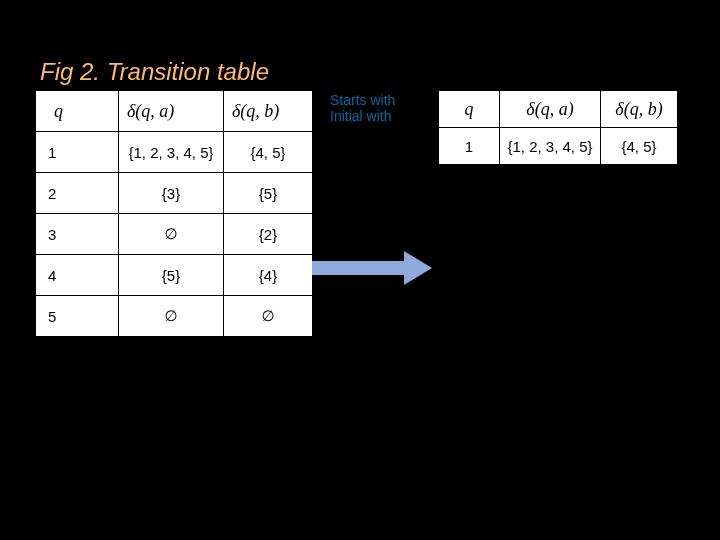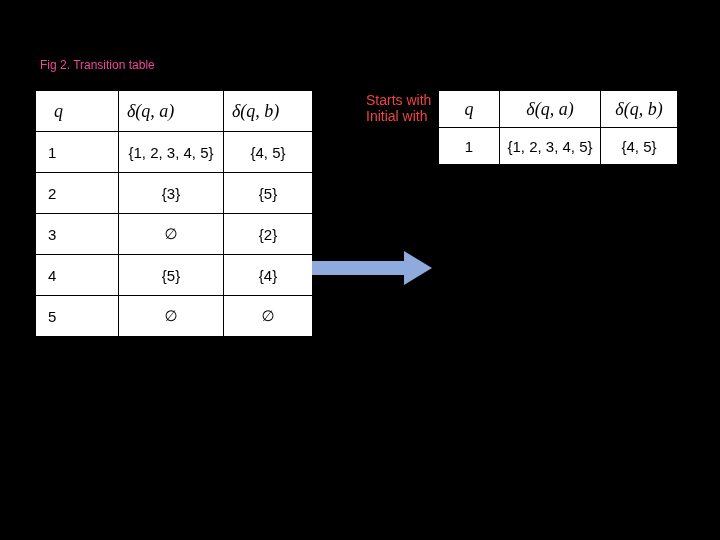--- a/index.html
+++ b/index.html
@@ -12,22 +12,23 @@
     color: #fff;
     overflow: hidden;
   }
   .stage {
     position: relative;
     width: 720px;
     height: 540px;
   }
   .caption {
     position: absolute;
-    font-size: 12px;
-    color: #ec4899;
+    font-size: 24px;
+    color: #fdba74;
+    font-style: italic;
   }
   #caption-left { left: 40px; top: 58px; }
   #caption-right { left: 432px; top: 55px; }
 
   .tbl {
     position: absolute;
     border-collapse: collapse;
     background: #fff;
     color: #000;
   }
@@ -59,23 +60,22 @@
   #tbl-right th:nth-child(2), #tbl-right td:nth-child(2) { width: 100px; }
   #tbl-right th:nth-child(3), #tbl-right td:nth-child(3) { width: 76px; }
   #tbl-right td.empty { background:#000; }
 
   .note {
     position: absolute;
     left: 330px;
     top: 92px;
     width: 100px;
     font-size: 14px;
-    color: #ef4444;
+    color: #0369a1;
     line-height: 1.15;
-    margin-left: 36px;
   }
 
   .arrow-holder {
     position: absolute;
     left: 312px;
     top: 248px;
   }
   .empty-sym {
     font-family: "Times New Roman", Times, serif;
   }

